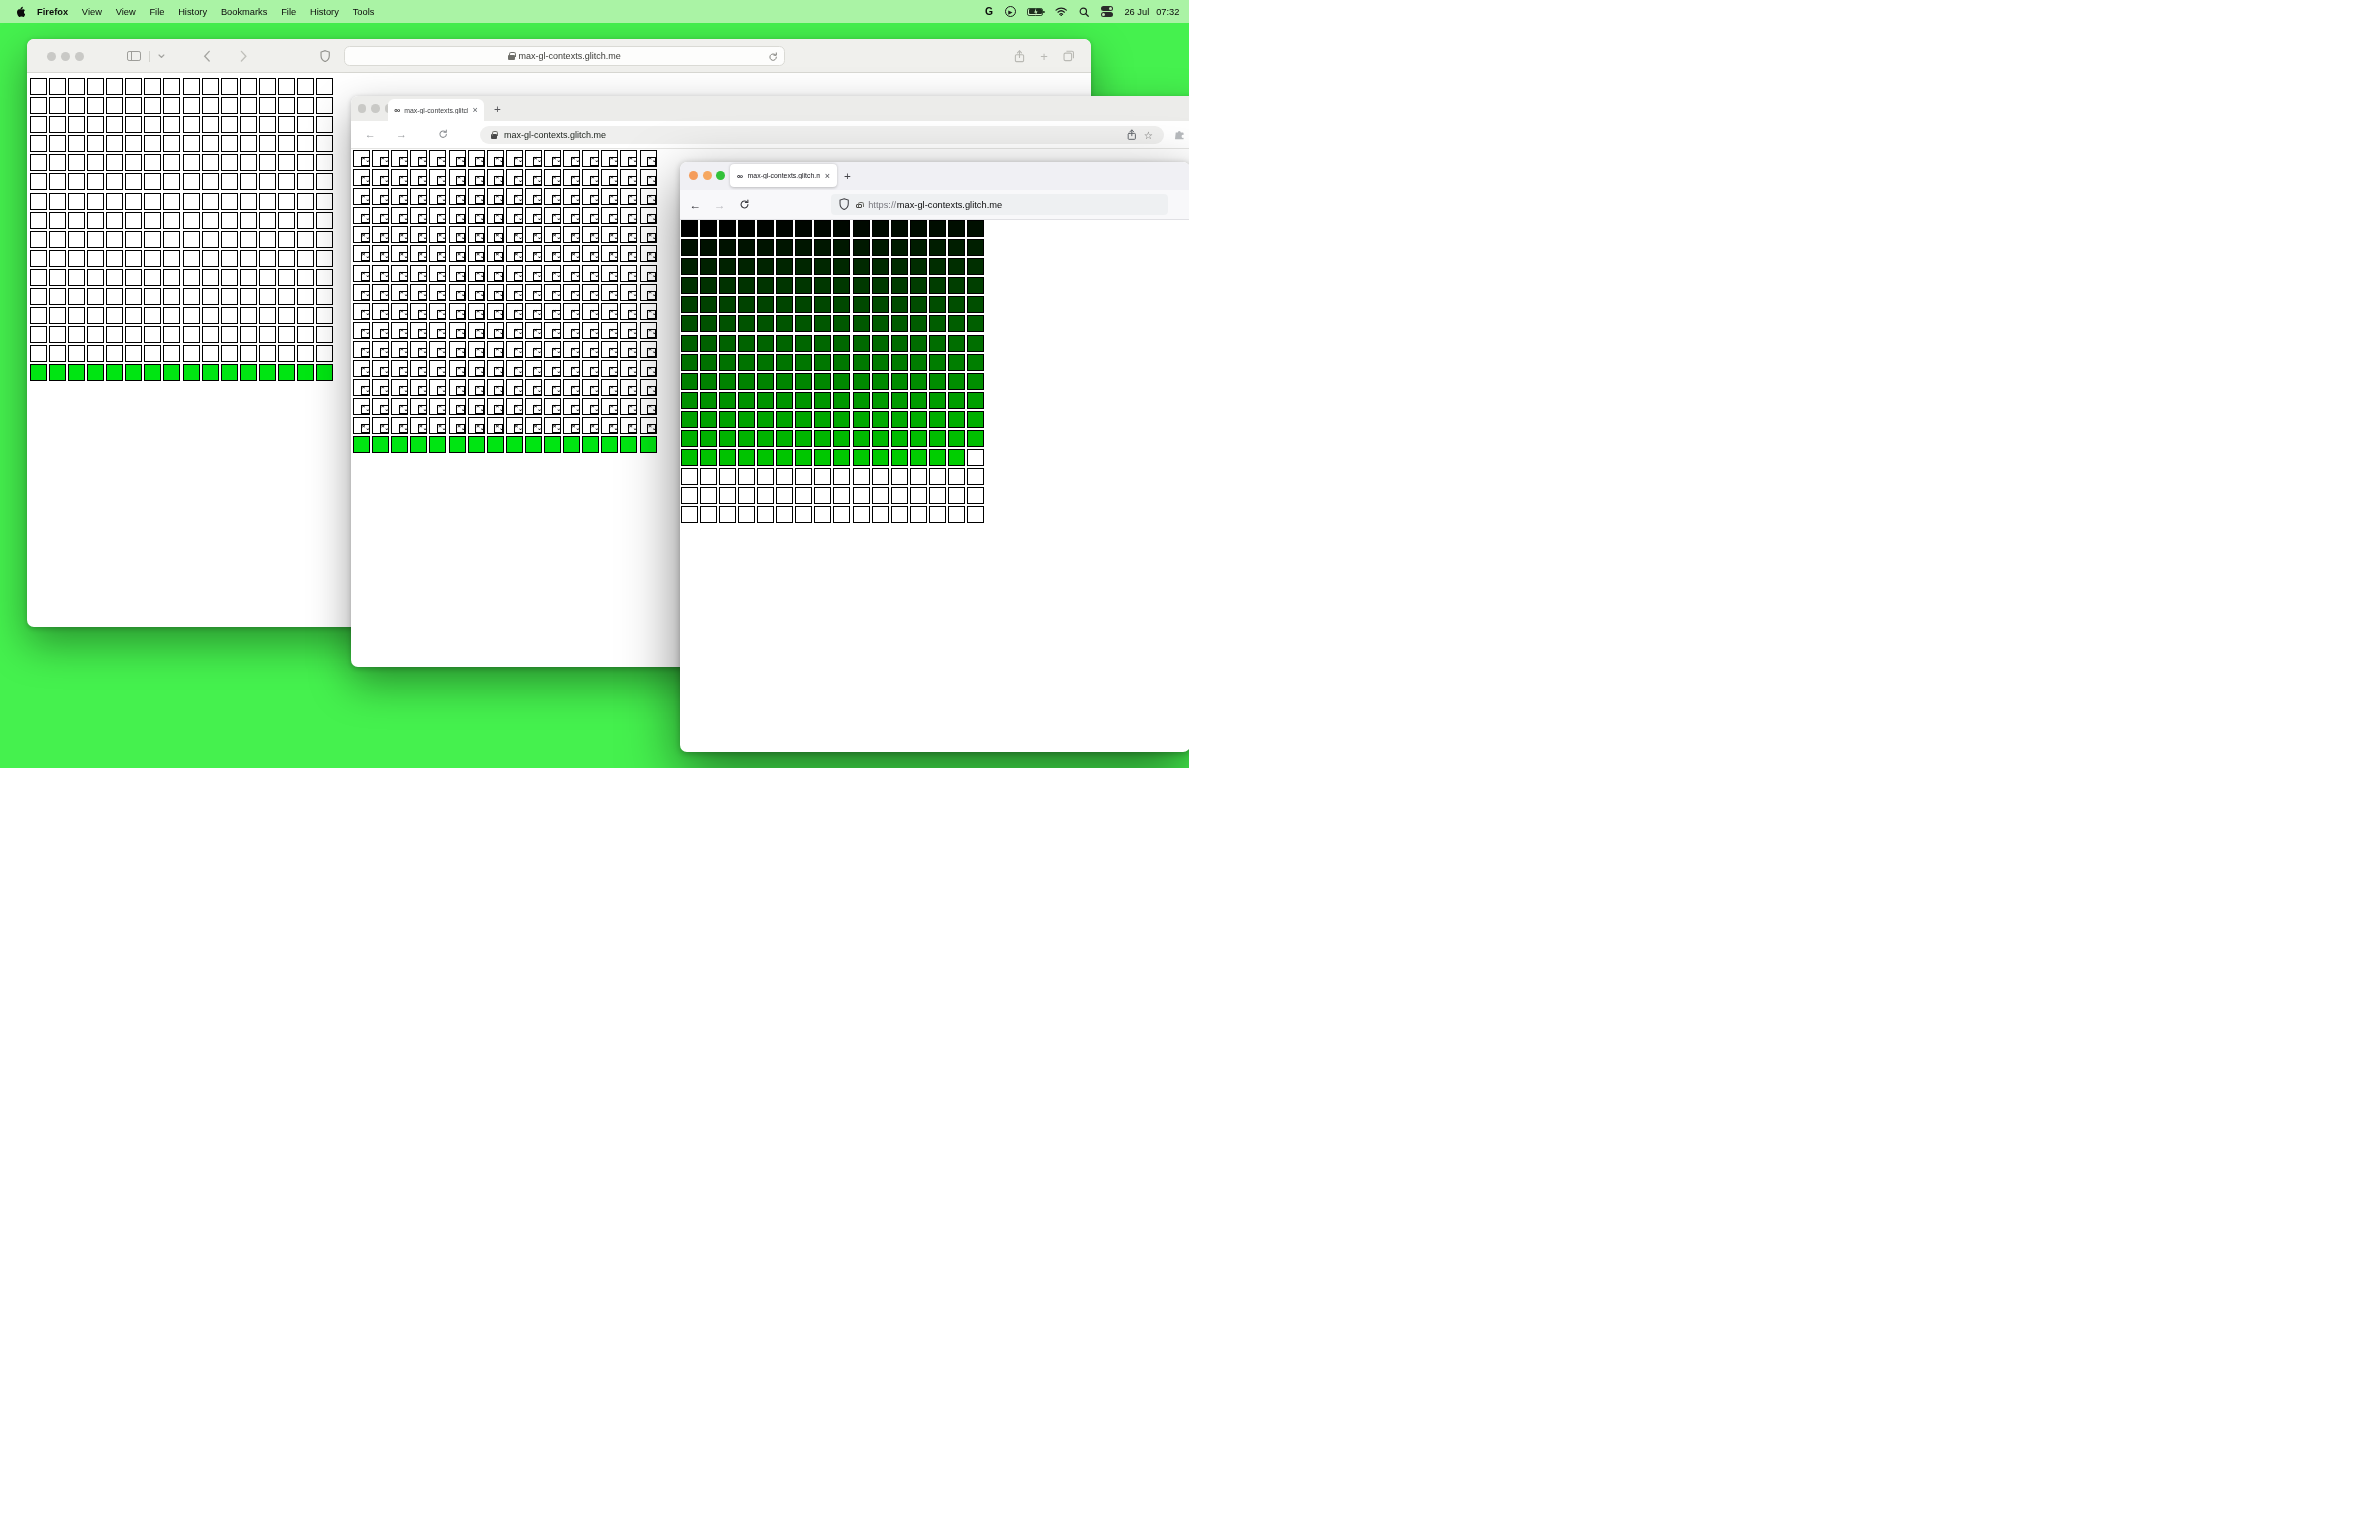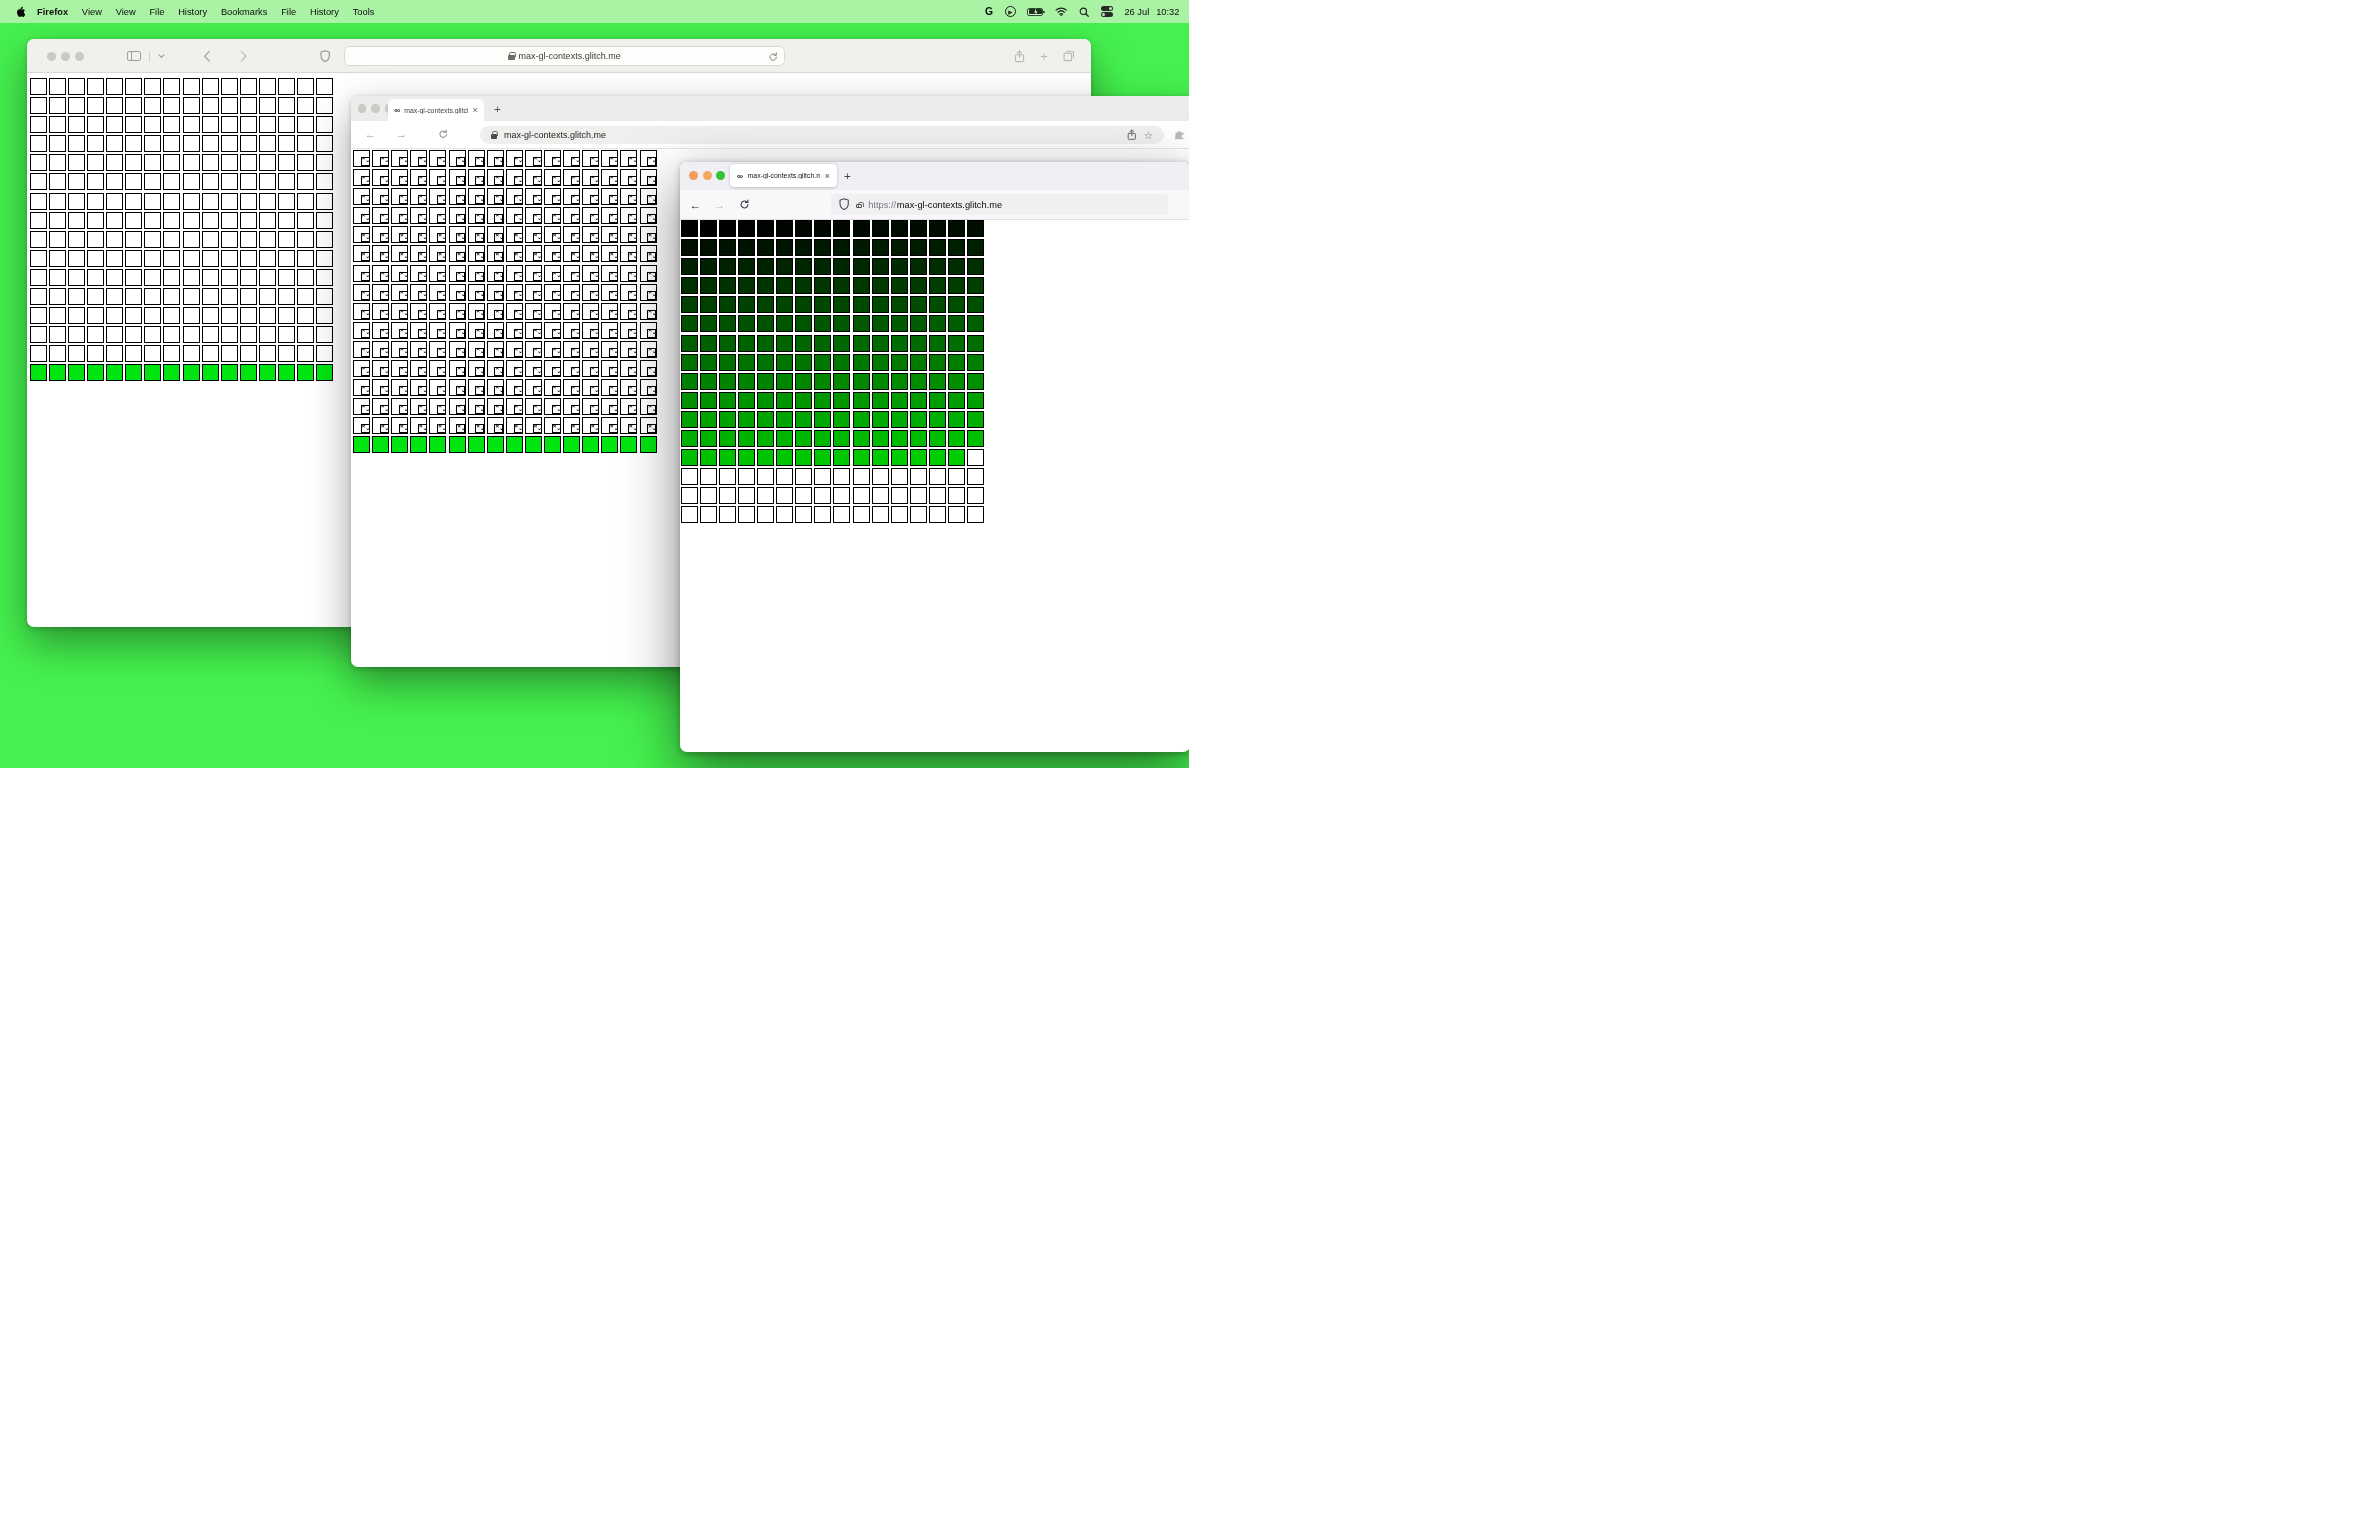--- a/index.html
+++ b/index.html
@@ -180,21 +180,21 @@
       <span class="toggles">
         <span class="t1">
             <i></i>
           </span>
           <span class="t2">
             <i></i>
           </span>
       </span>
       <span class="mb-date">
         <span>26 Jul</span>
-        <span>10:32</span>
+        <span>07:32</span>
       </span>
     </div>
   </div>
 
   <div class="window safari">
     <div class="sf-toolbar">
       <div class="abs sf-lights">
         <span class="tl" style="background: rgb(201, 201, 198);"></span>
         <span class="tl" style="background: rgb(201, 201, 198);"></span>
         <span class="tl" style="background: rgb(201, 201, 198);"></span>

